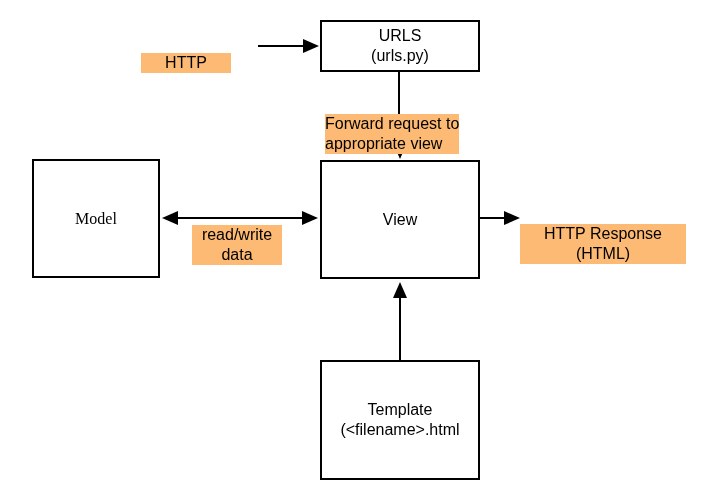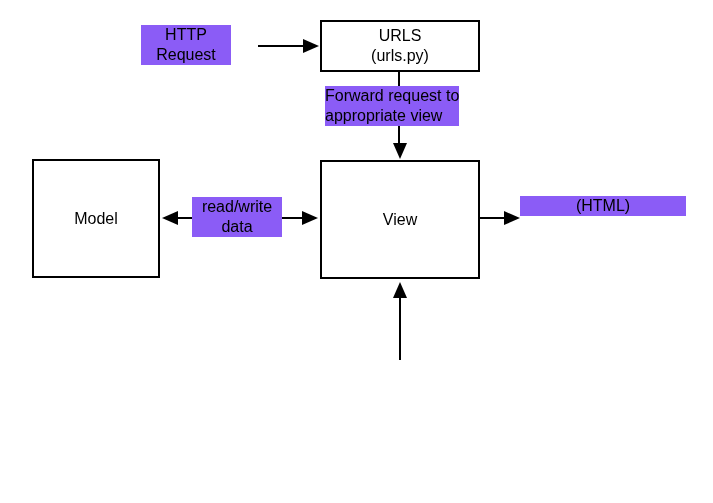--- a/index.html
+++ b/index.html
@@ -26,42 +26,43 @@
     display: flex;
     flex-direction: column;
     align-items: center;
     justify-content: center;
     text-align: center;
     z-index: 2;
   }
   .lbl {
     position: absolute;
     z-index: 3;
-    background: #8b5cf6;
+    background: #fdba74;
     white-space: nowrap;
+    margin-top: 28px;
   }
   .line {
     position: absolute;
     background: #000000;
     z-index: 1;
   }
   .head {
     position: absolute;
     width: 0;
     height: 0;
     z-index: 1;
   }
   .head-right { border-top: 7px solid transparent; border-bottom: 7px solid transparent; border-left: 16px solid #000000; }
   .head-left  { border-top: 7px solid transparent; border-bottom: 7px solid transparent; border-right: 16px solid #000000; }
   .head-down  { border-left: 7px solid transparent; border-right: 7px solid transparent; border-top: 16px solid #000000; }
   .head-up    { border-left: 7px solid transparent; border-right: 7px solid transparent; border-bottom: 16px solid #000000; }
 
   
   #urls-box     { left: 320px; top: 20px;  width: 160px; height: 52px;  }
-  #model-box    { left: 32px;  top: 159px; width: 128px; height: 119px; }
+  #model-box    { left: 32px;  top: 159px; width: 128px; height: 119px; font-family: Liberation Serif, serif; }
   #view-box     { left: 320px; top: 160px; width: 160px; height: 119px; text-align: right; }
   #template-box { left: 320px; top: 360px; width: 160px; height: 120px; }
 
   
   #http-request-label  { left: 141px; top: 25px;  width: 90px;  text-align: center; }
   #forward-label       { left: 325px; top: 86px;  text-align: left;   }
   #read-write-label    { left: 192px; top: 197px; width: 90px;  text-align: center; }
   #http-response-label { left: 520px; top: 196px; width: 166px; text-align: center; }
 
   
@@ -92,49 +93,53 @@
   </div>
 
   <div class="box" id="model-box">
     <div>Model</div>
   </div>
 
   <div class="box" id="view-box">
     <div>View</div>
   </div>
 
+  <div class="box" id="template-box">
+    <div>Template</div>
+    <div>(&lt;filename&gt;.html</div>
+  </div>
 
   <div class="line" id="a1-line"></div>
   <div class="head head-right" id="a1-head"></div>
 
   <div class="line" id="a2-line"></div>
   <div class="head head-down" id="a2-head"></div>
 
   <div class="line" id="a3-line"></div>
   <div class="head head-left" id="a3-headL"></div>
   <div class="head head-right" id="a3-headR"></div>
 
   <div class="line" id="a4-line"></div>
   <div class="head head-right" id="a4-head"></div>
 
   <div class="line" id="a5-line"></div>
   <div class="head head-up" id="a5-head"></div>
 
   <div class="lbl" id="http-request-label">
     <div>HTTP</div>
-    <div>Request</div>
   </div>
 
   <div class="lbl" id="read-write-label">
     <div>read/write</div>
     <div>data</div>
   </div>
 
   <div class="lbl" id="forward-label">
     <div>Forward request to</div>
     <div>appropriate view</div>
   </div>
 
   <div class="lbl" id="http-response-label">
+    <div>HTTP Response</div>
     <div>(HTML)</div>
   </div>
 
 </div>
 
 </body></html>

